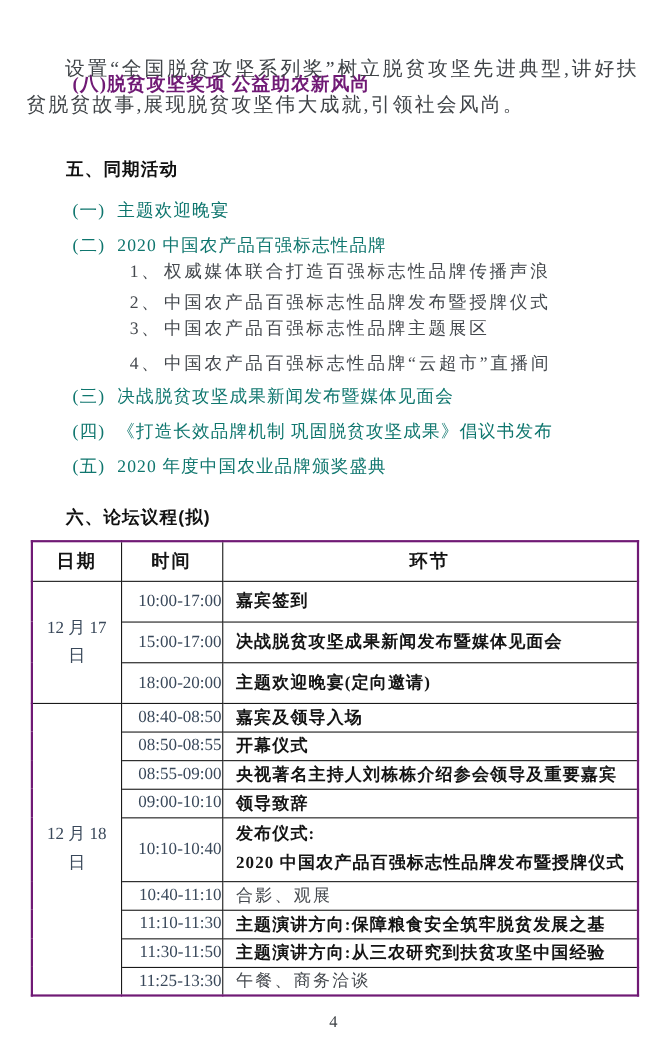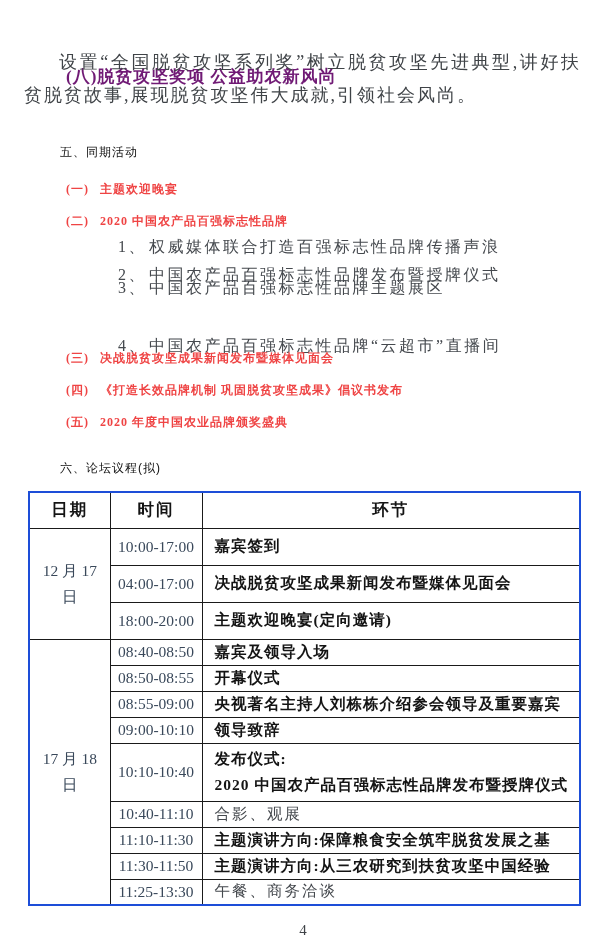--- a/index.html
+++ b/index.html
@@ -22,68 +22,68 @@
   .body-par {
     left: 24px; top: 46px; width: 557px;
     font-size: 18px; color: #3f4347;
     line-height: 33px; letter-spacing: 2px;
     text-indent: 35px; text-align: justify;
   }
 
   
   .h-sans {
     font-family: "Liberation Sans", "DejaVu Sans", sans-serif;
-    font-weight: normal; font-size: 12px; color: #111111;
+    font-weight: bold; font-size: 16px; color: #111111;
     letter-spacing: 1px; white-space: nowrap;
   }
   .sec5 { left: 60px; top: 144px; }
   .sec6 { left: 60px; top: 460px; }
 
   
   .li {
     left: 66px;
-    font-size: 12px; font-weight: bold; color: #ef4444;
+    font-size: 16px; font-weight: normal; color: #0f766e;
     letter-spacing: 1px; white-space: nowrap;
   }
   .li .lbl { margin-right: 11px; }
   .sub {
     left: 118px;
     font-size: 16px; color: #45494e;
     letter-spacing: 2.5px; white-space: nowrap;
   }
   .sub .num { margin-right: 2px; }
 
   
   .tblwrap { left: 28px; top: 491px; }
   table {
     border-collapse: collapse;
     table-layout: fixed;
     width: 551px;
-    border: 2px solid #1d4ed8;
+    border: 2px solid #701a75;
   }
   td, th { border: 1px solid #1a1a1a; overflow: hidden; }
   col.c-date { width: 81px; }
   col.c-time { width: 92px; }
   col.c-sess { width: 378px; }
 
   tr.h  { height: 36px; }
   tr.d1 { height: 37px; }
   tr.d2 { height: 26px; }
   tr.dbl{ height: 58px; }
 
   th {
     font-size: 16.5px; font-weight: bold; color: #141414;
     letter-spacing: 2px; text-align: center; vertical-align: middle;
   }
   td.date {
     color: #39485a; font-size: 15.5px; text-align: center;
     vertical-align: middle; line-height: 26px; padding: 16px 4px;
   }
   td.time {
-    color: #39485a; font-size: 15.5px; text-align: center;
+    color: #39485a; font-size: 15.5px; text-align: right;
     vertical-align: middle; white-space: nowrap;
   }
   td.sess {
     padding-left: 12px; vertical-align: middle;
     font-size: 15.5px; white-space: nowrap; margin-top: 16px;
   }
   td.sess.b { font-weight: bold; color: #141414; letter-spacing: 1px; }
   td.sess.g { font-weight: normal; color: #45494e; letter-spacing: 2px; }
   td.sess .l2 { line-height: 26px; }
 
@@ -111,24 +111,24 @@
   <div class="abs li" style="top:213px">
     <span class="lbl">(二)</span><span>2020 中国农产品百强标志性品牌</span>
   </div>
 
   <div class="abs sub" style="top:237px">
     <span class="num">1、</span><span>权威媒体联合打造百强标志性品牌传播声浪</span>
   </div>
   <div class="abs sub" style="top:265px">
     <span class="num">2、</span><span>中国农产品百强标志性品牌发布暨授牌仪式</span>
   </div>
-  <div class="abs sub" style="top:278px">
+  <div class="abs sub" style="top:289px">
     <span class="num">3、</span><span>中国农产品百强标志性品牌主题展区</span>
   </div>
-  <div class="abs sub" style="top:336px">
+  <div class="abs sub" style="top:320px">
     <span class="num">4、</span><span>中国农产品百强标志性品牌“云超市”直播间</span>
   </div>
 
   <div class="abs li" style="top:350px">
     <span class="lbl">(三)</span><span>决战脱贫攻坚成果新闻发布暨媒体见面会</span>
   </div>
   <div class="abs li" style="top:382px">
     <span class="lbl">(四)</span><span>《打造长效品牌机制 巩固脱贫攻坚成果》倡议书发布</span>
   </div>
   <div class="abs li" style="top:414px">
@@ -150,30 +150,30 @@
         <th>时间</th>
         <th>环节</th>
       </tr>
 
       <tr class="d1">
         <td class="date" rowspan="3">12 月 17 日</td>
         <td class="time">10:00-17:00</td>
         <td class="sess b">嘉宾签到</td>
       </tr>
       <tr class="d1">
-        <td class="time">04:00-17:00</td>
+        <td class="time">15:00-17:00</td>
         <td class="sess b">决战脱贫攻坚成果新闻发布暨媒体见面会</td>
       </tr>
       <tr class="d1">
         <td class="time">18:00-20:00</td>
         <td class="sess b">主题欢迎晚宴(定向邀请)</td>
       </tr>
 
       <tr class="d2">
-        <td class="date" rowspan="9">17 月 18 日</td>
+        <td class="date" rowspan="9">12 月 18 日</td>
         <td class="time">08:40-08:50</td>
         <td class="sess b">嘉宾及领导入场</td>
       </tr>
       <tr class="d2">
         <td class="time">08:50-08:55</td>
         <td class="sess b">开幕仪式</td>
       </tr>
       <tr class="d2">
         <td class="time">08:55-09:00</td>
         <td class="sess b">央视著名主持人刘栋栋介绍参会领导及重要嘉宾</td>

